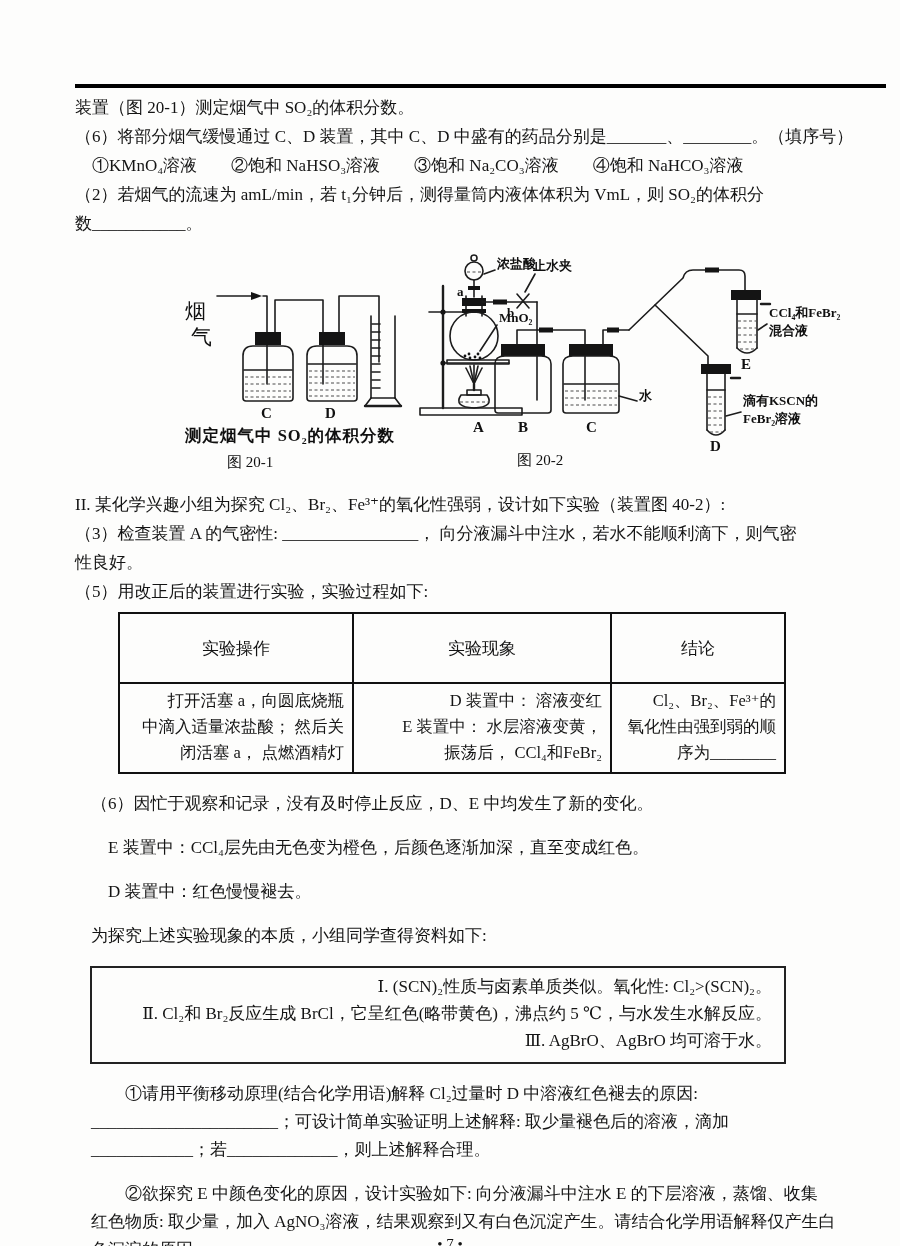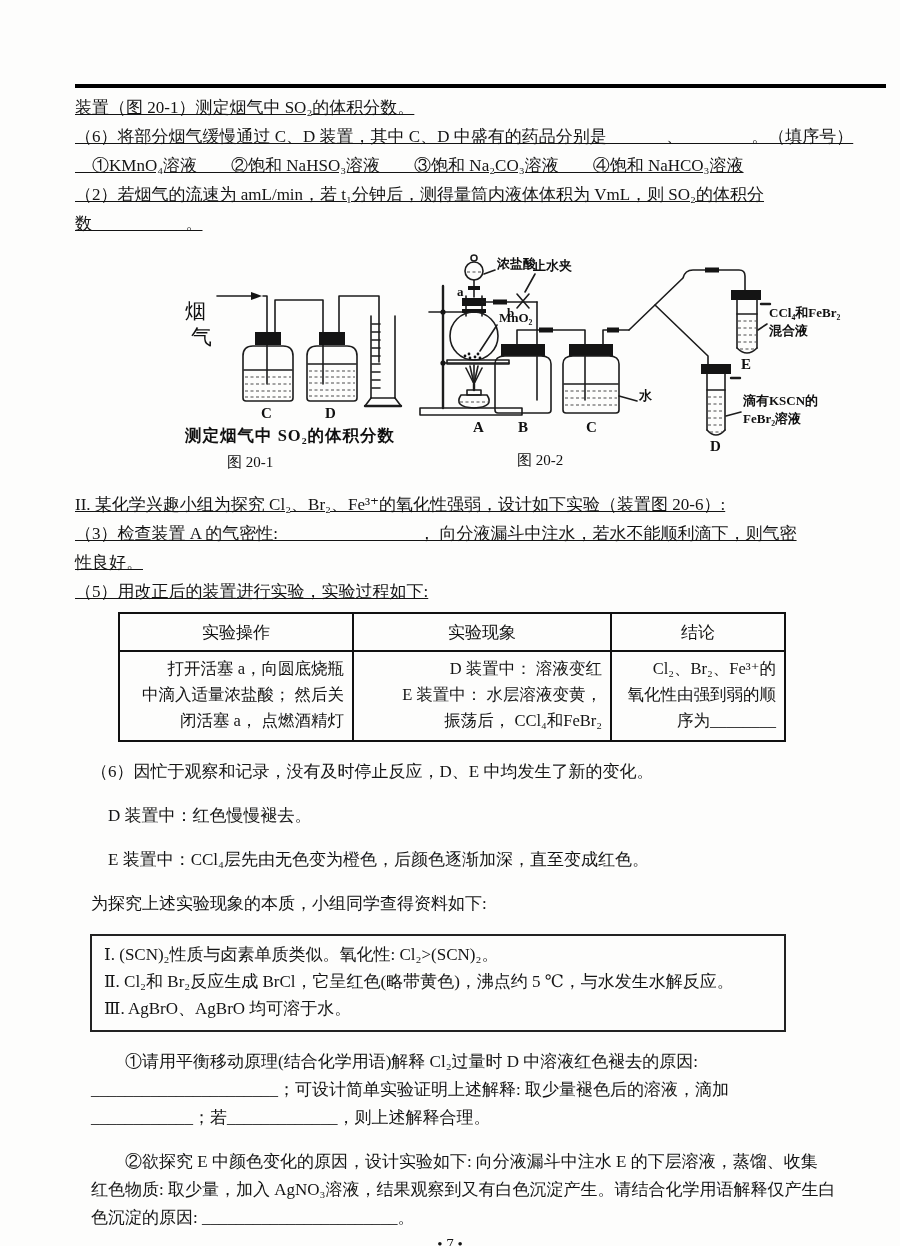--- a/index.html
+++ b/index.html
@@ -4,42 +4,42 @@
 <style>
   html,body { margin:0; padding:0; }
   body {
     width:900px; height:1246px; background:#fdfdfc; color:#141414;
     font-family:"Liberation Serif","DejaVu Serif",serif;
     overflow:hidden;
   }
   .page { position:relative; width:900px; height:1246px; }
   .toprule { margin:84px 14px 5px 75px; border-top:4px solid #000; }
   .content { padding:0 14px 0 75px; font-size:17px; }
-  .ln  { margin:0; white-space:pre-line; line-height:29px;text-decoration:underline; }
+  .ln  { margin:0; white-space:pre-line; line-height:29px; }
   .ln3 { margin:16px; white-space:pre-line; line-height:28px; }
 
   .figures { position:relative; height:240px; margin-top:12px; }
   .fig { position:absolute; }
   .fig .s { stroke:#1c1c1c; stroke-width:1.6; fill:none; stroke-linecap:round; stroke-linejoin:round; }
   .fig .sw { stroke:#1c1c1c; stroke-width:2.4; fill:none; stroke-linecap:round; }
   .fig .f  { fill:#141414; stroke:none; }
   .fig .hatch { stroke:#4a4a4a; stroke-width:1; fill:none; stroke-dasharray:3 2.5; }
   .fig text { fill:#101010; stroke:none; font-family:"Liberation Serif","DejaVu Serif",serif; }
   .fig .lbl { font-weight:bold; font-size:15px; }
   .fig .anno { font-weight:bold; font-size:13px; }
   .fig .cap { font-size:15px; }
   .fig .capbig { font-size:16.5px; font-weight:bold; letter-spacing:1px; }
   .fig .han { font-size:21px; }
 
   table.exp { border-collapse:collapse; margin:6px 0 4px 43px; table-layout:fixed; width:666px; }
   .exp th, .exp td { border:2px solid #111; font-weight:normal; }
-  .exp th { height:36px; text-align:center; font-size:17px; padding:0; }
+  .exp th { height:36px; text-align:center; font-size:17px; padding:16px; }
   .exp td { vertical-align:top; padding:4px 8px 6px; white-space:pre-line; line-height:26px; font-size:16.5px;text-align:right; }
 
-  .infobox { border:2px solid #222; margin:4px 0 6px 15px; width:668px; padding:5px 12px 8px; }
+  .infobox { border:2px solid #222; margin:4px 0 6px 15px; width:668px; padding:5px 12px 8px;text-align:right; }
   .infobox p { margin:0; line-height:27px; white-space:pre-line; }
 
   .footer { position:absolute; left:0; top:1152px; width:900px; text-align:center; font-size:15px; }
 </style>
 </head>
 <body>
 
 <div class="page">
   <div class="toprule"></div>
   <div class="content">
@@ -222,21 +222,21 @@
           <text class="anno" x="326" y="173">FeBr₂溶液</text>
           <line class="s" x1="324" y1="162" x2="309" y2="166" stroke-width="1"></line>
         </g>
         <text class="lbl" x="56" y="182">A</text>
         <text class="lbl" x="101" y="182">B</text>
         <text class="lbl" x="169" y="182">C</text>
         <text class="cap" x="100" y="215">图 20-2</text>
       </svg>
     </div>
 
-    <p class="ln">II. 某化学兴趣小组为探究 Cl₂、Br₂、Fe³⁺的氧化性强弱，设计如下实验（装置图 20-6）:</p>
+    <p class="ln">II. 某化学兴趣小组为探究 Cl₂、Br₂、Fe³⁺的氧化性强弱，设计如下实验（装置图 40-2）:</p>
     <p class="ln">（3）检查装置 A 的气密性: ________________， 向分液漏斗中注水，若水不能顺利滴下，则气密
 性良好。</p>
     <p class="ln">（5）用改正后的装置进行实验，实验过程如下:</p>
 
     <table class="exp">
       <colgroup>
           <col style="width:234px">
           <col style="width:258px">
           <col style="width:174px">
         </colgroup>
@@ -254,22 +254,22 @@
 　E 装置中： 水层溶液变黄，
 振荡后， CCl₄和FeBr₂</td>
         <td>　Cl₂、Br₂、Fe³⁺的
 氧化性由强到弱的顺
 序为________</td>
       </tr>
     </tbody>
       </table>
 
     <p class="ln3">（6）因忙于观察和记录，没有及时停止反应，D、E 中均发生了新的变化。</p>
+    <p class="ln3">　E 装置中：CCl₄层先由无色变为橙色，后颜色逐渐加深，直至变成红色。</p>
     <p class="ln3">　D 装置中：红色慢慢褪去。</p>
-    <p class="ln3">　E 装置中：CCl₄层先由无色变为橙色，后颜色逐渐加深，直至变成红色。</p>
     <p class="ln3">为探究上述实验现象的本质，小组同学查得资料如下:</p>
 
     <div class="infobox">
       <p>Ⅰ. (SCN)₂性质与卤素单质类似。氧化性: Cl₂&gt;(SCN)₂。</p>
       <p>Ⅱ. Cl₂和 Br₂反应生成 BrCl，它呈红色(略带黄色)，沸点约 5 ℃，与水发生水解反应。</p>
       <p>Ⅲ. AgBrO、AgBrO 均可溶于水。</p>
     </div>
 
     <p class="ln3">　　①请用平衡移动原理(结合化学用语)解释 Cl₂过量时 D 中溶液红色褪去的原因:
 ______________________；可设计简单实验证明上述解释: 取少量褪色后的溶液，滴加

